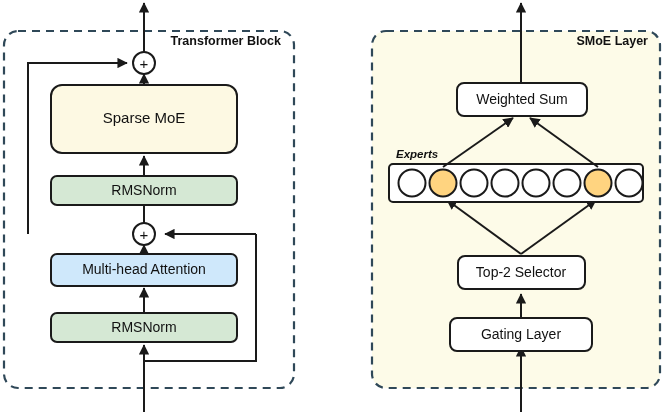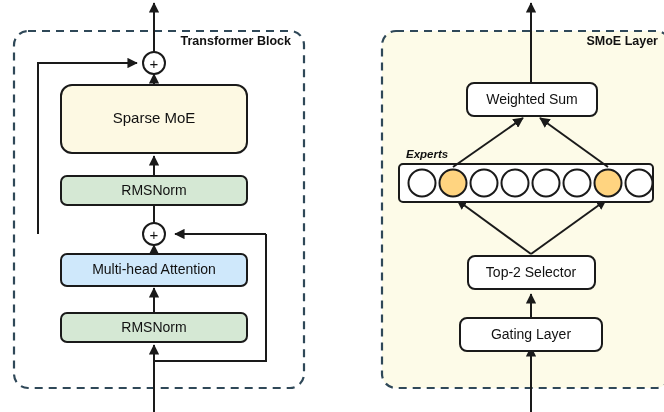--- a/index.html
+++ b/index.html
@@ -1,18 +1,18 @@
 <!DOCTYPE html>
 <html><head>
 <meta charset="utf-8">
 <style>
   html,body{margin:0;padding:0;background:#ffffff;}
   body{width:664px;height:412px;overflow:hidden;
        font-family:"Liberation Sans","DejaVu Sans",sans-serif;}
-  #stage{position:relative;width:560px;height:412px;margin-left:10px;}
+  #stage{position:relative;width:560px;height:412px;}
   svg.diagram{position:absolute;left:0;top:0;width:664px;height:412px;display:block;}
   .node-label{font-family:"Liberation Sans","DejaVu Sans",sans-serif;
               font-size:14px;fill:#111111;text-anchor:middle;dominant-baseline:middle;}
   .panel-title{font-family:"Liberation Sans","DejaVu Sans",sans-serif;
                font-size:12.5px;font-weight:bold;fill:#111111;text-anchor:end;}
   .experts-title{font-family:"Liberation Sans","DejaVu Sans",sans-serif;
                  font-size:11.5px;font-weight:bold;font-style:italic;fill:#111111;text-anchor:start;}
   .plus-sign{font-family:"Liberation Sans","DejaVu Sans",sans-serif;
              font-size:15px;fill:#111111;text-anchor:middle;dominant-baseline:central;}
 </style>

